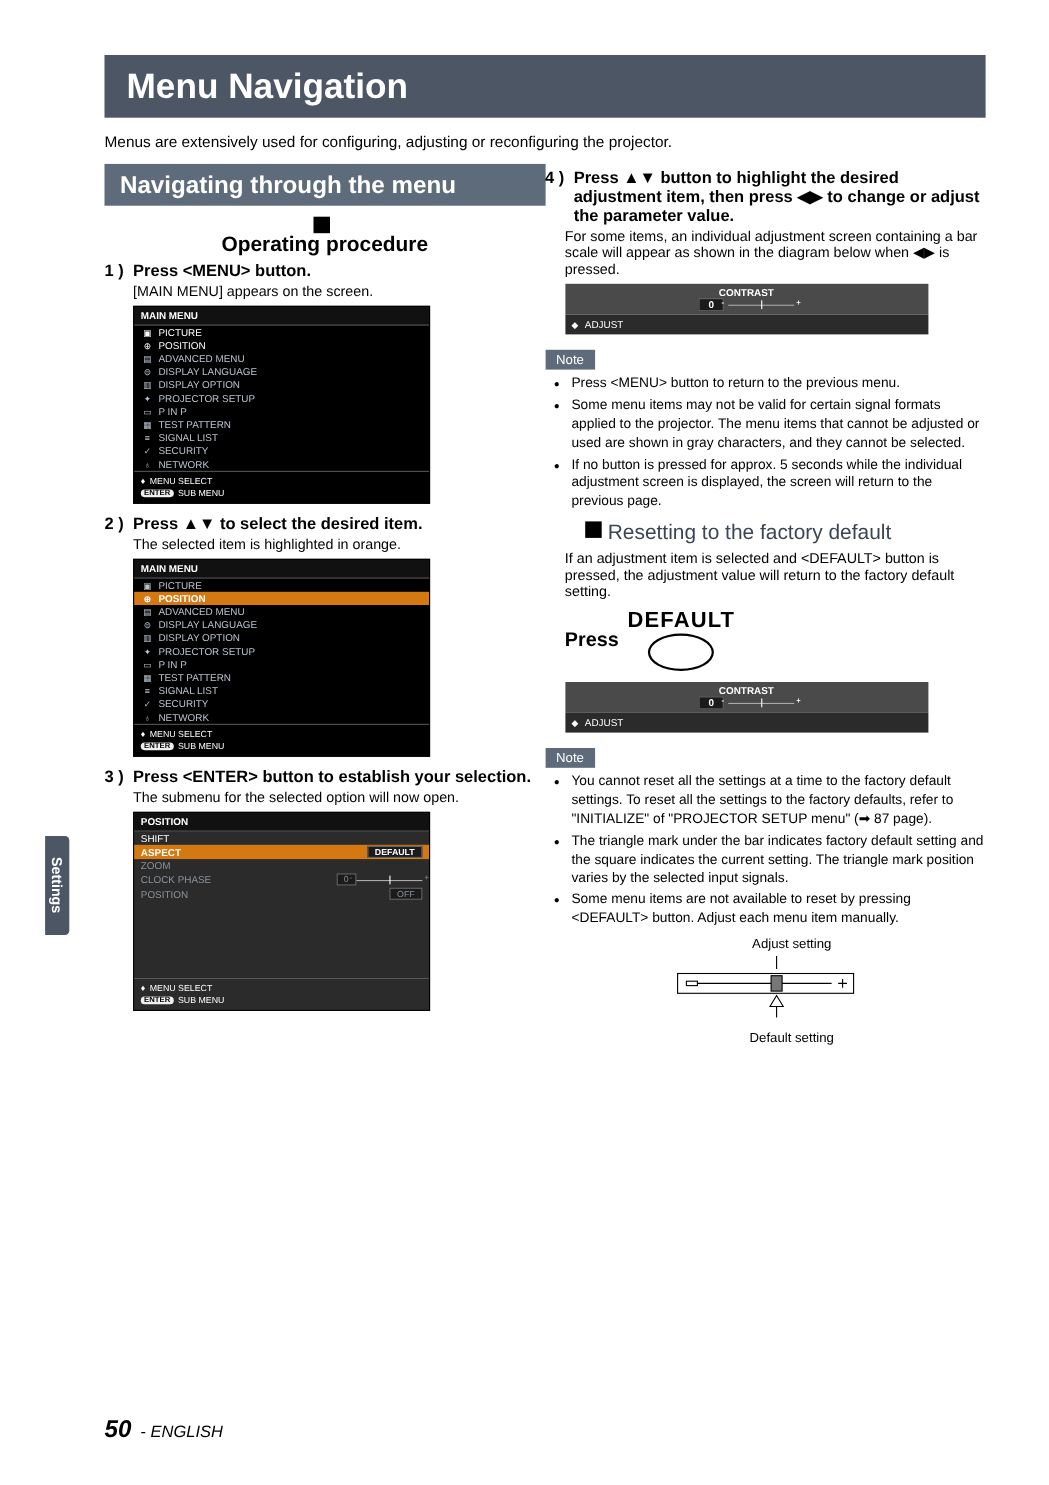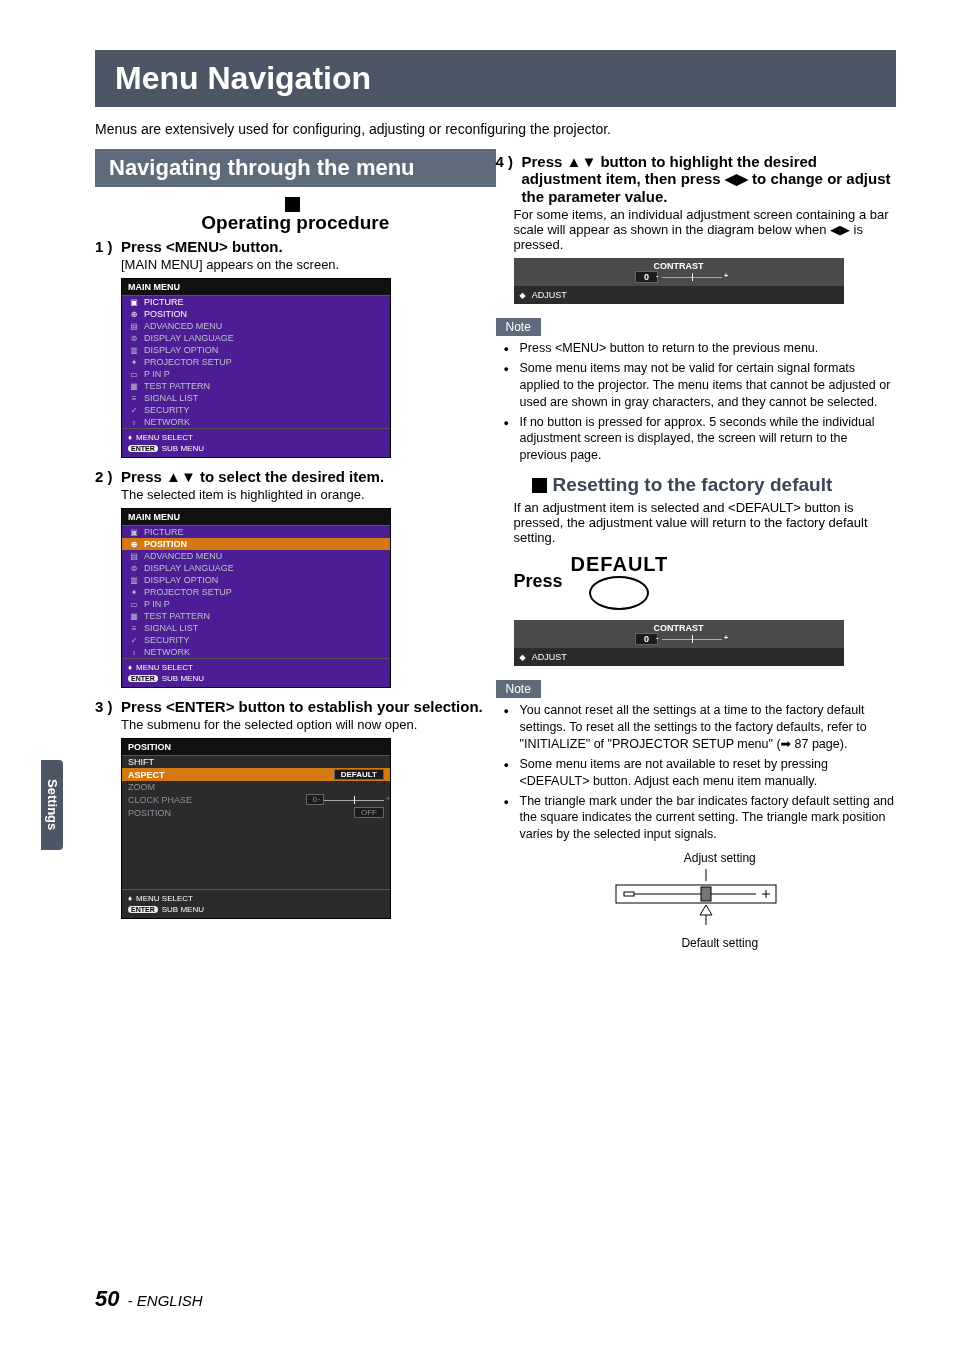--- a/index.html
+++ b/index.html
@@ -9,21 +9,21 @@
   .intro { font-size: 14px; margin-bottom: 12px; }
   .section-bar { background: #5e6b7a; color: #fff; font-size: 22px; font-weight: bold; padding: 6px 14px; margin-bottom: 10px; }
   .columns { display: flex; }
   .col { flex: 1; min-width: 0; }
   .sub-h { font-size: 19px; font-weight: bold; margin: 4px 0 3px 0; display: flex; align-items: center; flex-direction: column; }
   .sub-h .blk { width: 15px; height: 15px; background: #000; margin-right: 6px; display: inline-block; }
   .step { font-size: 15px; font-weight: bold; margin-top: 4px; margin-bottom: 2px; display:flex; }
   .step-num { min-width: 26px; }
   .step-body { flex:1; }
   .step-desc { font-size: 13px; margin-left: 26px; margin-bottom: 6px; }
-  .menu-box { border:1px solid #000; background:#4c1d95; width:270px; margin-left:26px; margin-bottom:10px; font-size:9px; color:#fff; }
+  .menu-box { border:1px solid #000; background:#000000; width:270px; margin-left:26px; margin-bottom:10px; font-size:9px; color:#fff; }
   .menu-head { background:#111; color:#fff; font-weight:bold; padding:3px 6px; font-size:9px; border-bottom:1px solid #555;}
   .menu-item { display:flex; align-items:center; padding:1px 6px; color:#b8c2cc; }
   .menu-item .mi-icon { width:12px; text-align:center; margin-right:4px; font-size:8px;}
   .menu-item.sel { background:#d47812; color:#fff; font-weight:bold; }
   .menu-item.white { color:#fff; }
   .menu-footer { border-top:1px solid #555; padding:3px 6px; color:#fff; font-size:8px;}
   .menu-footer .ft-row { display:flex; align-items:center; padding:1px 0;}
   .enter-badge { display:inline-block; background:#eee; color:#000; font-size:7px; border-radius:6px; padding:0 3px; margin-right:4px; font-weight:bold;}
   .pos-box { border:1px solid #000; background:#2b2b2b; width:270px; margin-left:26px; font-size:9px; color:#fff; }
   .pos-row { display:flex; justify-content:space-between; padding:1px 6px; align-items:center; color:#fff;}
@@ -40,21 +40,21 @@
   .contrast-box { width:330px; font-size:9px; color:#fff; margin-left:18px; margin-bottom:8px;}
   .contrast-box .c-head { background:#4a4a4a; padding:3px 6px; font-weight:bold; display:flex; justify-content:space-between; align-items:center;flex-direction:column; }
   .contrast-box .c-head .c-right{ display:flex; align-items:center; gap:4px;}
   .contrast-box .c-head .c-val{ background:#1b1b1b; border:1px solid #666; padding:0 8px;}
   .contrast-box .c-foot { background:#2b2b2b; padding:4px 6px; display:flex; align-items:center; gap:6px;}
   .contrast-box .c-foot .dia { font-size:8px;}
   .note-label { background:#5e6b7a; color:#fff; font-size:12px; padding:2px 10px; display:inline-block; margin-top:6px;}
   ul.notes { list-style:none; margin:4px 0 8px 12px; font-size:12.5px;}
   ul.notes li { position:relative; padding-left:12px; margin-bottom:3px; line-height:1.35;}
   ul.notes li::before { content:"●"; position:absolute; left:-4px; font-size:9px; top:3px;}
-  .reset-h { font-size:19px; font-weight:bold; color:#3a4655; margin-top:10px; display:flex; align-items:center;padding-left:36px;}
+  .reset-h { font-size:19px; font-weight:normal; color:#3a4655; margin-top:10px; display:flex; align-items:flex-start;padding-left:36px;}
   .reset-h .blk { width:15px; height:15px; background:#000; margin-right:6px;}
   .reset-desc { font-size:13px; margin-left:18px; margin-top:4px; margin-bottom:8px;}
   .default-btn { display:flex; align-items:center; margin-left:18px; margin-bottom:10px;}
   .default-btn .lbl { font-size:18px; font-weight:bold; margin-right:8px;}
   .default-btn .btn-stack { display:flex; flex-direction:column; align-items:center;}
   .default-btn .btn-text { font-weight:bold; font-size:20px; letter-spacing:1px; font-family: Arial; }
   .oval { width:60px; height:34px; border:2px solid #000; border-radius:50%/50%;}
   .settings-tab { position:absolute; left:41px; top:760px; background:#4d5664; color:#fff; width:22px; height:90px; display:flex; align-items:center; justify-content:center; writing-mode:vertical-rl; font-weight:bold; font-size:13px; border-radius:0 4px 4px 0;}
   .curset { margin-left:48px; margin-top:4px; font-size:12px; text-align:center;}
   .bar-diagram { margin:4px auto; width:180px;}
@@ -320,22 +320,22 @@
         </div>
         <div class="c-foot">
             <span class="dia">◆</span>
             <span>ADJUST</span>
           </div>
       </div>
 
       <div class="note-label">Note</div>
       <ul class="notes">
         <li>You cannot reset all the settings at a time to the factory default settings. To reset all the settings to the factory defaults, refer to "INITIALIZE" of "PROJECTOR SETUP menu" (➡ 87 page).</li>
+        <li>The triangle mark under the bar indicates factory default setting and the square indicates the current setting. The triangle mark position varies by the selected input signals.</li>
         <li>Some menu items are not available to reset by pressing &lt;DEFAULT&gt; button. Adjust each menu item manually.</li>
-        <li>The triangle mark under the bar indicates factory default setting and the square indicates the current setting. The triangle mark position varies by the selected input signals.</li>
       </ul>
 
       <div class="curset">Adjust setting</div>
       <div class="bar-diagram">
         <svg viewBox="0 0 180 60">
           <line x1="100" y1="0" x2="100" y2="12" stroke="#000"></line>
           <rect x="10" y="16" width="160" height="18" fill="none" stroke="#000"></rect>
           <rect x="18" y="23" width="10" height="4" fill="none" stroke="#000"></rect>
           <line x1="28" y1="25" x2="150" y2="25" stroke="#000"></line>
           <rect x="95" y="18" width="10" height="14" fill="#777" stroke="#000"></rect>

